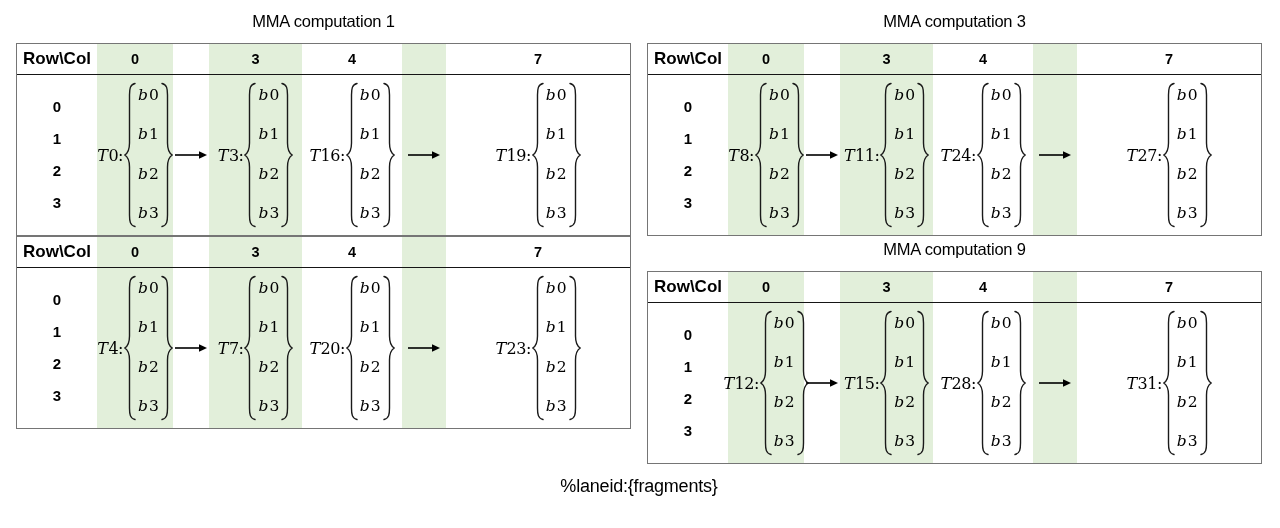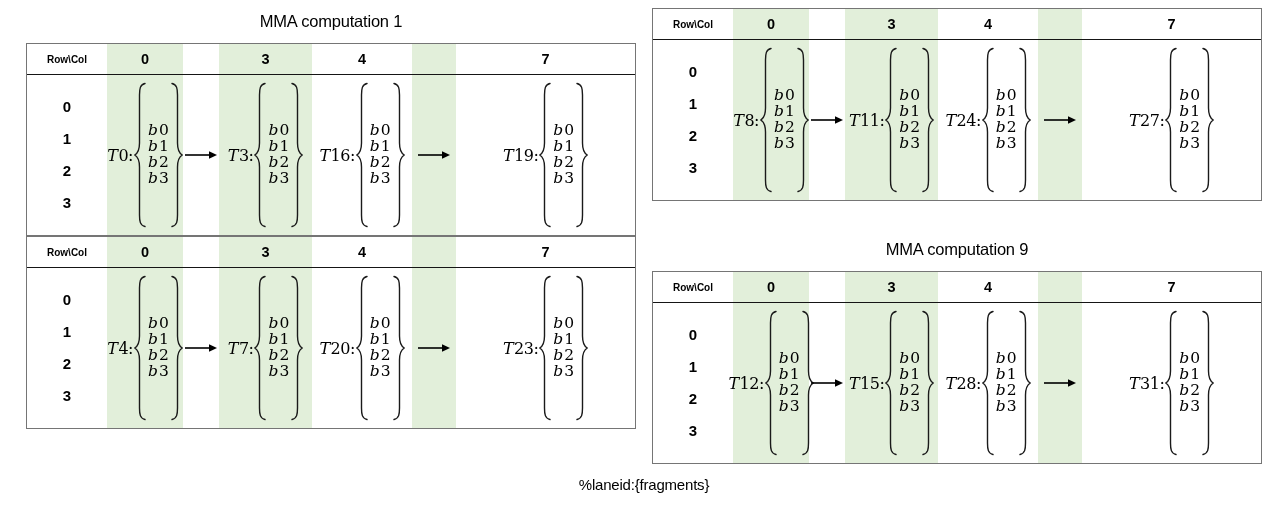--- a/index.html
+++ b/index.html
@@ -1,21 +1,21 @@
 <!DOCTYPE html>
 <html><head>
 <meta charset="utf-8">
 <style>
   html,body { margin:0; padding:0; background:#ffffff; }
   body {
     width:1280px; height:528px;
     font-family:"Liberation Sans", sans-serif;
     color:#000; overflow:hidden;
   }
-  .page { padding:8px 18px 0 26px; box-sizing:border-box; }
+  .page { padding:8px 18px 0 16px; box-sizing:border-box; }
   .panels-grid {
     display:grid;
     grid-template-columns:1fr 1fr;
     column-gap:16px;
   }
   .panel { min-width:0; }
   .panel-title {
     text-align:center;
     font-size:16.5px;
     letter-spacing:-0.2px;
@@ -28,48 +28,48 @@
     grid-template-columns:80px 76px 36px 93px 100px 44px 1fr;
     grid-template-rows:31px 160px;
     background:#fff;
   }
   .hcell {
     display:flex; align-items:center; justify-content:center;
     font-weight:bold; font-size:14.5px;
     border-bottom:1.6px solid #151515;
     box-sizing:border-box;
   }
-  .hcell.corner { font-size:10px; }
+  .hcell.corner { font-size:17px; }
   .green { background:#E2EFDA; }
   .bcell {
     display:flex; align-items:center; justify-content:center;
     min-width:0; overflow:visible;
   }
   .rowlabels {
     flex-direction:column; gap:14px;
     font-weight:bold; font-size:15px; line-height:18px;
   }
   .frag {
     display:flex; align-items:center;
     font-family:"DejaVu Serif", serif;
     font-size:16px; white-space:nowrap; flex-shrink:0;
   }
   .tlabel { margin-right:1px; letter-spacing:-0.5px; }
   .tlabel i, .frag-val i { font-style:italic; margin-right:1px; }
   .vals {
     height:146px; box-sizing:border-box;
-    display:flex; flex-direction:column; justify-content:center;
+    display:flex; flex-direction:column; justify-content:space-between;
     padding:5px 2px 7px 2px;
   }
   .frag-val { font-size:15.5px; line-height:16px; }
   .brace { flex-shrink:0; }
   .arrow-cell svg { display:block; }
   .caption {
     text-align:center;
-    font-size:15px;
+    font-size:18px;
     margin-top:12px;
     letter-spacing:-0.2px;
   }
 </style>
 </head>
 <body>
 
 <div class="page">
   <div class="panels-grid">
   <div class="panel">
@@ -167,20 +167,21 @@
               </span>
               <svg width="12" height="146" viewBox="0 0 12 146" class="brace">
                 <path d="M 1 1.5 C 6 2.5 6.5 7 6.5 13 L 6.5 61 C 6.5 68 8 71 11.2 73 C 8 75 6.5 78 6.5 85 L 6.5 133 C 6.5 139 6 143.5 1 144.5" fill="none" stroke="#1a1a1a" stroke-width="1.4" stroke-linecap="round"></path>
               </svg>
             </span>
       </div>
     </div>
   </div>
 
   <div class="panel">
+    <div class="panel-title">MMA computation 3</div>
     <div class="pbox">
 
       <div class="hcell corner">Row\Col</div>
       <div class="hcell green">0</div>
       <div class="hcell"></div>
       <div class="hcell green">3</div>
       <div class="hcell">4</div>
       <div class="hcell green"></div>
       <div class="hcell">7</div>
 

